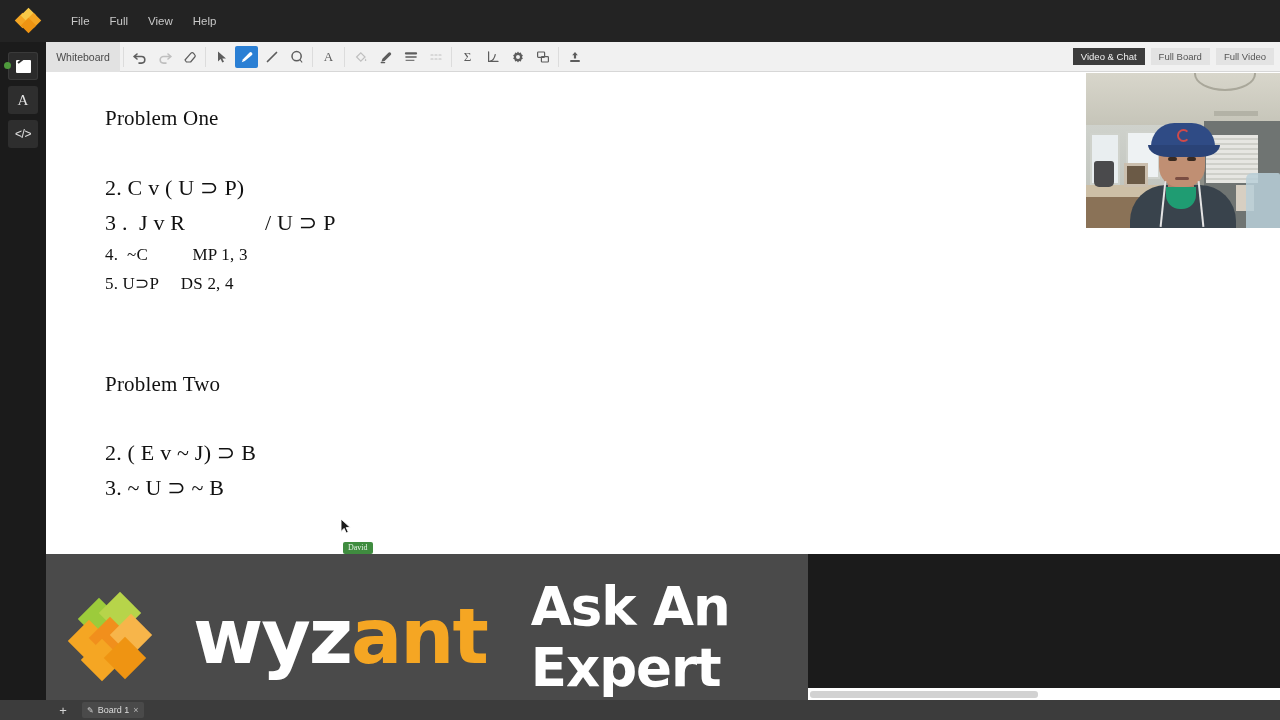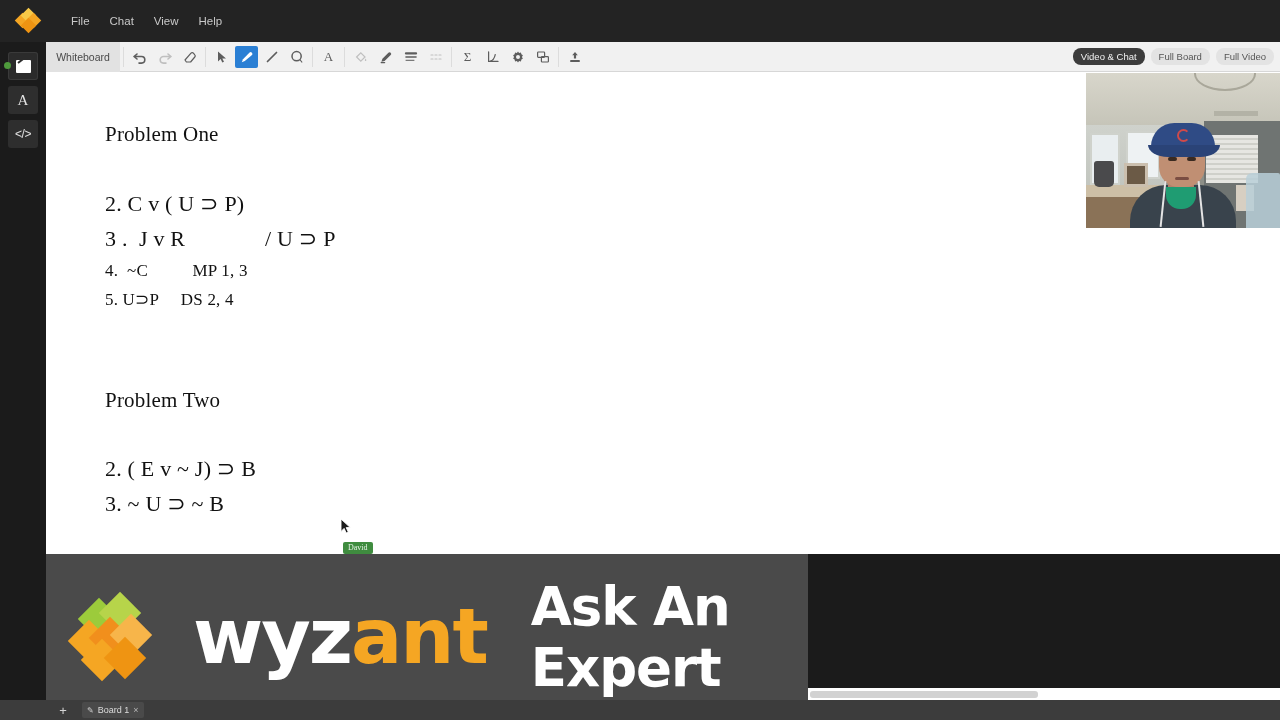--- a/index.html
+++ b/index.html
@@ -74,34 +74,34 @@
     width: 23px; height: 22px; margin: 0 1px;
     display: flex; align-items: center; justify-content: center;
     border-radius: 2px; color: #5d5d5d;
   }
   .tb-btn.active { background: #2a7fd4; color: #fff; }
   .tb-btn.dim { opacity: 0.33; }
   .tb-btn svg { display: block; }
   .tb-spacer { flex: 1; }
   .vbtn {
     height: 17px; padding: 0 8px; margin-right: 6px;
-    border-radius: 8px; font-size: 9.5px; color: #555; background: #e3e3e3;
+    border-radius: 0; font-size: 9.5px; color: #555; background: #e3e3e3;
     display: flex; align-items: center;
   }
   .vbtn.primary { background: #3c3c3c; color: #f2f2f2; }
 
   
   .canvas {
     position: absolute; left: 46px; top: 72px; width: 1234px; height: 482px;
     background: #ffffff; overflow: hidden;
   }
   .wbtext {
     position: absolute; left: 59px;
     font-family: "Liberation Serif", serif; color: #111;
-    white-space: pre; letter-spacing: 0.2px; margin-top: 16px;
+    white-space: pre; letter-spacing: 0.2px;
   }
   .t-head  { font-size: 21px; }
   .t-big   { font-size: 22px; }
   .t-small { font-size: 17px; }
 
   
   .videothumb {
     position: absolute; left: 1086px; top: 73px; width: 194px; height: 155px;
     overflow: hidden; background: #8d8f88;
   }
@@ -233,21 +233,21 @@
 
   <div class="menubar">
     <div class="brand-diamond">
       <i class="bd1"></i>
         <i class="bd2"></i>
         <i class="bd3"></i>
         <i class="bd4"></i>
     </div>
     <div class="menu-items">
       <div class="menu-item">File</div>
-      <div class="menu-item">Chat</div>
+      <div class="menu-item">Full</div>
       <div class="menu-item">View</div>
       <div class="menu-item">Help</div>
     </div>
   </div>
 
   <div class="leftrail">
     <div class="rail-btn active">
       <span class="rail-dot"></span>
       <span class="rail-glyph-board"></span>
     </div>

